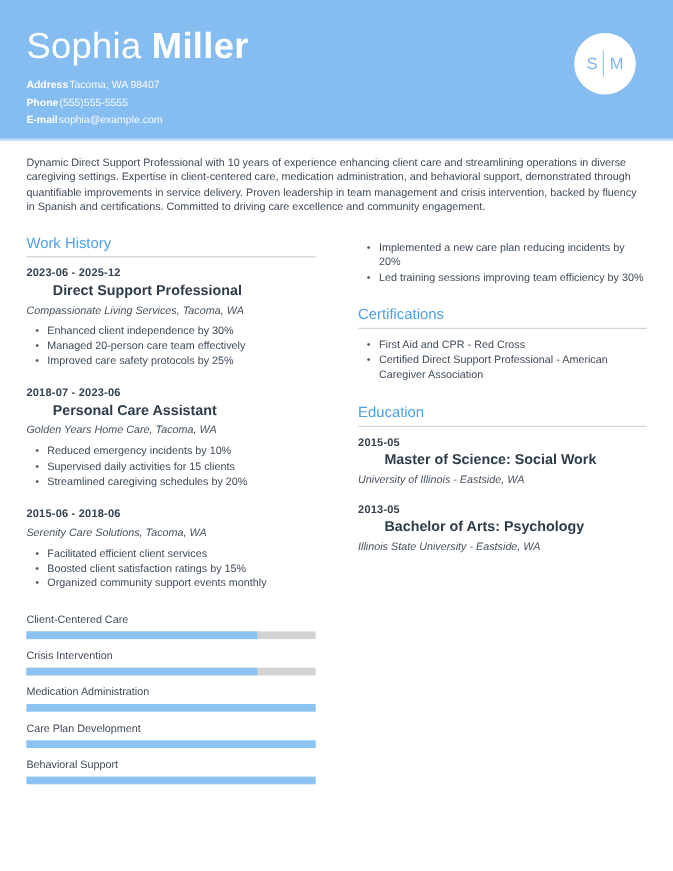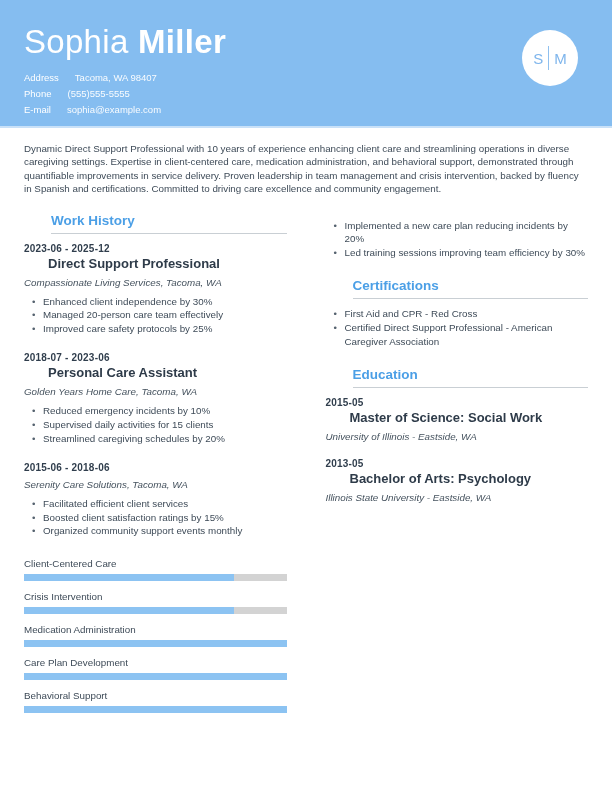--- a/index.html
+++ b/index.html
@@ -23,21 +23,21 @@
   .name {
     color: #ffffff;
     font-size: 33px;
     line-height: 36px;
     letter-spacing: 0.3px;
   }
   .name .first { font-weight: 400; }
   .name .last { font-weight: 700; }
   .contact { margin-top: 10px; }
   .contact-row { font-size: 9.5px; line-height: 16px; color: rgba(255,255,255,0.95); }
-  .contact-label { font-weight: 400; color: #ffffff; margin-right: 16px; }
+  .contact-label { font-weight: 700; color: #ffffff; margin-right: 1px; }
   .monogram {
     position: absolute;
     top: 30px; right: 34px;
     width: 56px; height: 56px;
     background: #ffffff;
     border-radius: 50%;
     display: flex; align-items: center; justify-content: center;
     gap: 5px;
   }
   .monogram span { color: #7EB5EC; font-size: 15px; font-weight: 400; }
@@ -56,26 +56,25 @@
   .columns {
     display: grid;
     grid-template-columns: 1fr 1fr;
     column-gap: 39px;
     padding: 0 24px;
     margin-top: 17px;
   }
   .section { margin-bottom: 19px; }
   .section-title {
     font-size: 13.5px;
-    font-weight: 700;
+    font-weight: 400;
     color: #4B9FE6;
     padding-bottom: 5px;
     border-bottom: 1px solid #C9CFD4;
     margin-bottom: 8px;
-    margin-left: 27px;
   }
 
   
   .job { margin-bottom: 16px; }
   .job-dates, .edu-date {
     font-size: 10px; font-weight: 700; color: #303E4D; letter-spacing: 0.2px;
     line-height: 13px;
   }
   .job-title, .edu-title {
     font-size: 13px; font-weight: 700; color: #2E3B49; line-height: 17px; padding-left: 24px;

